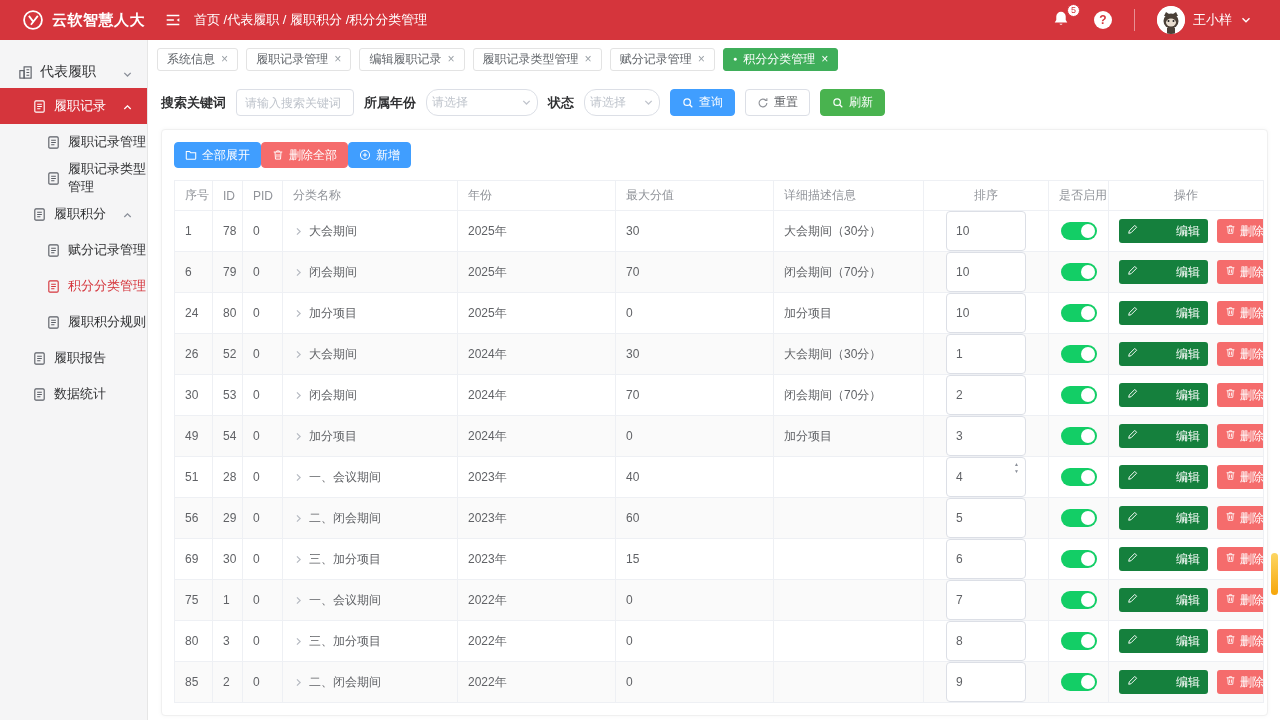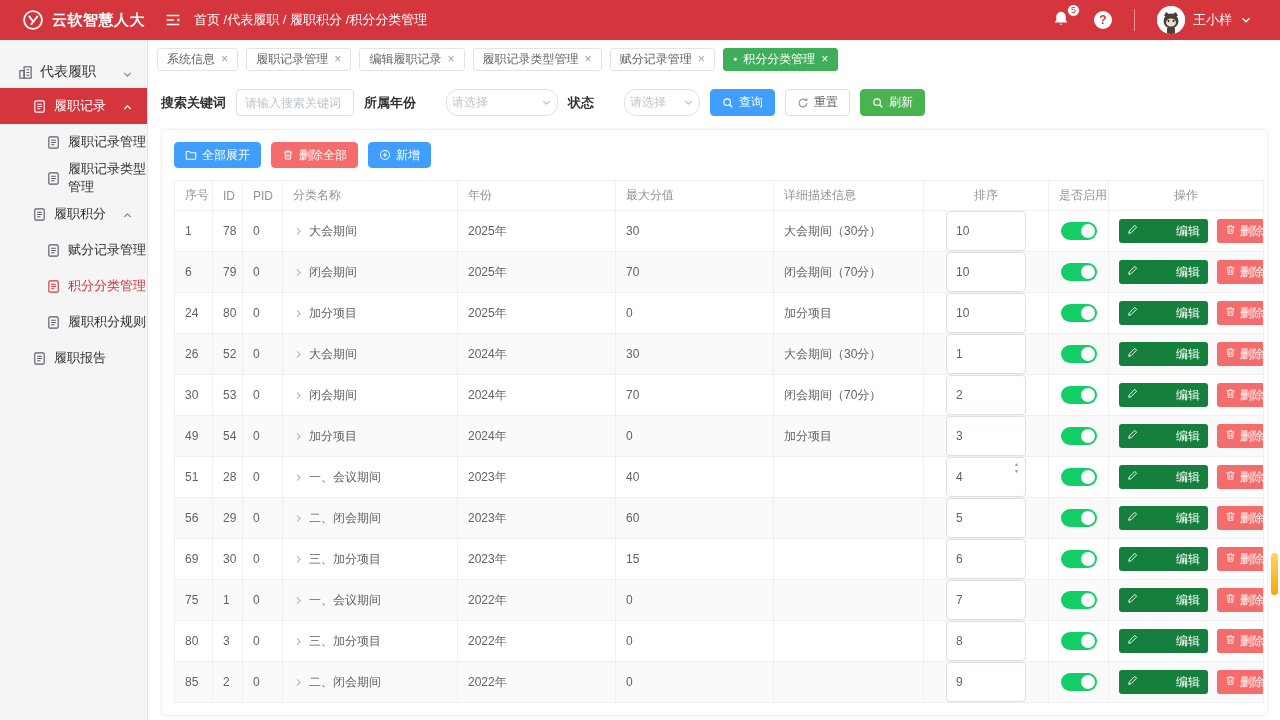--- a/index.html
+++ b/index.html
@@ -52,35 +52,35 @@
   .tab.active { background:#3fae5a; border-color:#3fae5a; color:#fff; }
   .tab.active .close { color:#fff; }
   .tab .dot { font-size:7px; line-height:1; }
 
   .filters { display:flex; align-items:center; margin:14px 0 0 12px; gap:10px; }
   .flabel { font-size:13px; font-weight:bold; color:#303133; white-space:nowrap; }
   .f-input { width:118px; height:27px; border:1px solid #dcdfe6; border-radius:4px; padding:0 8px;
     font-size:12px; color:#8b5cf6; outline:none; font-family:inherit; }
   .f-input::placeholder { color:#bfc4cc; }
   .select { height:27px; border:1px solid #dcdfe6; border-radius:12px; background:#fff; display:flex;
-    align-items:center; justify-content:space-between; padding:0 5px; cursor:pointer;margin-left:20px; }
+    align-items:center; justify-content:space-between; padding:0 5px; cursor:pointer; }
   .select .ph { font-size:12px; color:#bfc4cc; }
   .select .chev { width:11px; height:11px; color:#c0c4cc; flex:none; margin-left:6px; }
   .sel-year { width:112px; } .sel-status { width:76px; }
   .btn { display:inline-flex; align-items:center; gap:5px; height:27px; padding:0 11px; border-radius:4px;
     font-size:12px; border:1px solid transparent; cursor:pointer; white-space:nowrap; font-family:inherit; }
   .btn svg { width:12px; height:12px; }
   .btn-primary { background:#409eff; border-color:#409eff; color:#fff; }
   .btn-plain { background:#fff; border-color:#dcdfe6; color:#606266; }
   .btn-success { background:#49b34f; border-color:#49b34f; color:#fff; }
   .btn-danger { background:#f56c6c; border-color:#f56c6c; color:#fff; }
 
   .card { margin:13px 12px 0 12px; background:#fff; border:1px solid #f0f0f0; border-radius:4px;
     box-shadow:0 0 5px rgba(0,0,0,.04); padding:12px; }
-  .toolbar { display:flex; gap:10px; }
+  .toolbar { display:flex; }
   .btn-sm { height:26px; padding:0 10px; }
 
   table { width:100%; border-collapse:collapse; table-layout:fixed; margin-top:12px; }
   th { font-size:12px; font-weight:normal; color:#909399; height:30px; text-align:left; padding:0 10px;
     border:1px solid #eef0f4; background:#fff; white-space:nowrap; overflow:hidden; }
   td { font-size:12px; color:#606266; height:35px; padding:0 10px; border:1px solid #eef0f4;
     white-space:nowrap; overflow:hidden; }
   tr:nth-child(even) td { background:#fafafa; }
   th.c, td.c { text-align:center; }
   .name-cell { display:flex; align-items:center; gap:5px; }
@@ -238,20 +238,29 @@
         <span>履职积分规则</span>
       </div>
       <div class="side-item lvl1">
         <span class="ic">
           <svg viewBox="0 0 16 16">
             <rect x="3" y="2" width="10" height="12" rx="1.2" fill="none" stroke="currentColor" stroke-width="1.2"></rect>
             <path d="M5.5 5.5h5M5.5 8h5M5.5 10.5h3.5" stroke="currentColor" stroke-width="1.1" fill="none"></path>
           </svg>
         </span>
         <span>履职报告</span>
+      </div>
+      <div class="side-item lvl1">
+        <span class="ic">
+          <svg viewBox="0 0 16 16">
+            <rect x="3" y="2" width="10" height="12" rx="1.2" fill="none" stroke="currentColor" stroke-width="1.2"></rect>
+            <path d="M5.5 5.5h5M5.5 8h5M5.5 10.5h3.5" stroke="currentColor" stroke-width="1.1" fill="none"></path>
+          </svg>
+        </span>
+        <span>数据统计</span>
       </div>
     </div>
 </div>
 
 <div class="main">
   <div class="tabbar" id="tabbar">
       <div class="tab">
         <span>系统信息</span>
         <span class="close">×</span>
       </div>

